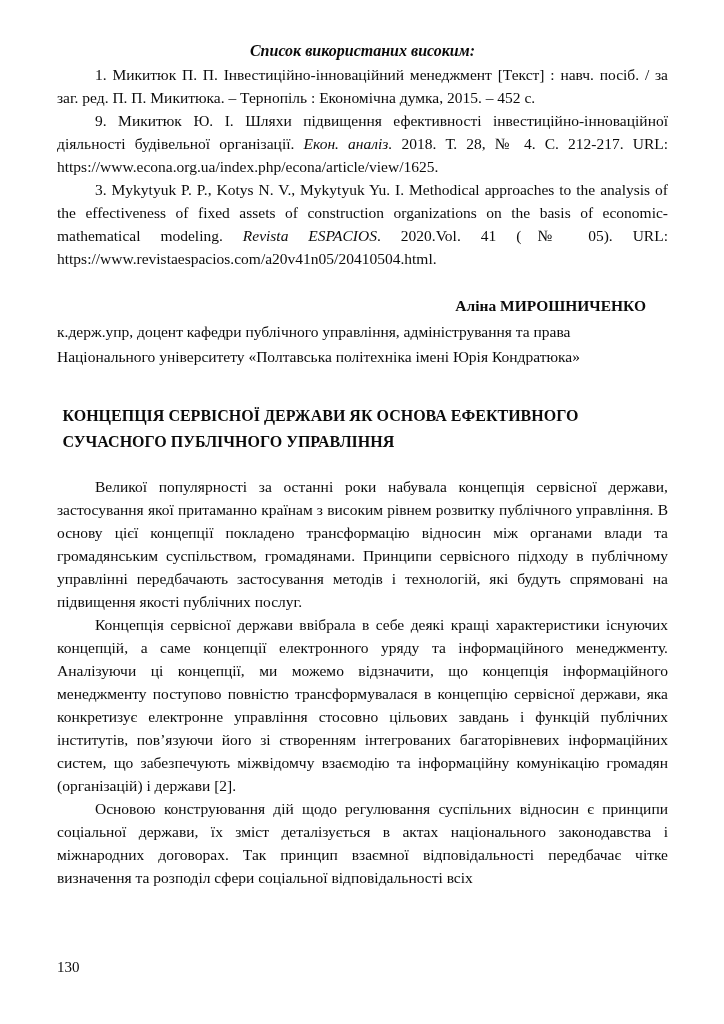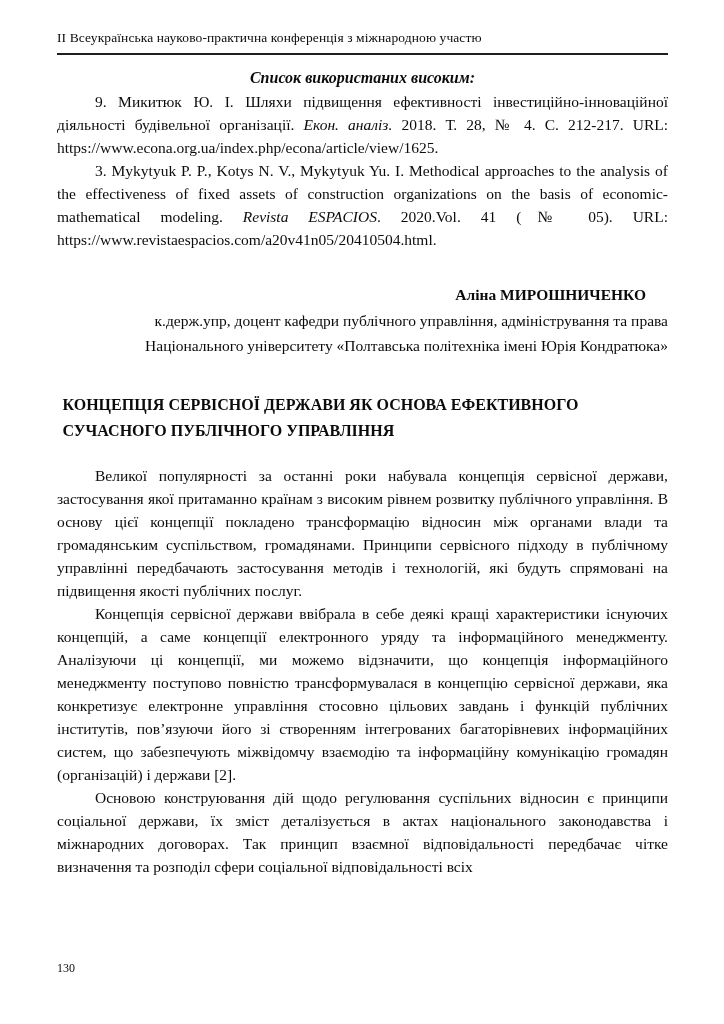--- a/index.html
+++ b/index.html
@@ -39,63 +39,63 @@
   }
   .ref, .para {
     margin: 0;
     font-size: 15.5px;
     line-height: 23px;
     text-align: justify;
     text-indent: 38px;
   }
   .italic { font-style: italic; }
   .author-block {
-    margin-top: 32px;
+    margin-top: 24px;
   }
   .author-name {
     text-align: right;
     font-weight: bold;
     font-size: 15.5px;
     line-height: 23px;
     padding-right: 22px;
     margin: 0;
   }
   .author-affiliation {
-    text-align: right;
+    text-align: left;
     font-size: 15.5px;
     line-height: 25px;
     margin: 2px 0 0 0;
   }
   .article-title {
     margin: 34px auto 20px auto;
     text-align: left;
     font-size: 16px;
     font-weight: bold;
     line-height: 26px;
     max-width: 600px;
   }
   .page-number {
     position: absolute;
     left: 57px;
     bottom: 48px;
-    font-size: 12px;
+    font-size: 15px;
   }
 </style>
 </head>
 <body>
 
 <div class="page">
 
-  <header class="running-header">
-    <span>ІІ Всеукраїнська науково-практична конференція з міжнародною участю</span>
-  </header>
 
   <section>
     <h3 class="refs-heading">Список використаних високим:</h3>
 
+    <p class="ref">
+      <span>1. Микитюк П. П. Інвестиційно-інноваційний менеджмент [Текст] : навч. посіб. / за заг. ред. П. П. Микитюка. – Тернопіль : Економічна думка, 2015. – 452 с.</span>
+    </p>
 
     <p class="ref">
       <span>9. Микитюк Ю. І. Шляхи підвищення ефективності інвестиційно-інноваційної діяльності будівельної організації. </span><span class="italic">Екон. аналіз.</span><span> 2018. Т. 28, № 4. С. 212-217. URL: https://www.econa.org.ua/index.php/econa/article/view/1625.</span>
     </p>
 
     <p class="ref">
       <span>3. Mykytyuk P. P., Kotys N. V., Mykytyuk Yu. I. Methodical approaches to the analysis of the effectiveness of fixed assets of construction organizations on the basis of economic-mathematical modeling. </span><span class="italic">Revista ESPACIOS</span><span>. 2020.Vol. 41 (№ 05). URL: https://www.revistaespacios.com/a20v41n05/20410504.html.</span>
     </p>
   </section>
 

